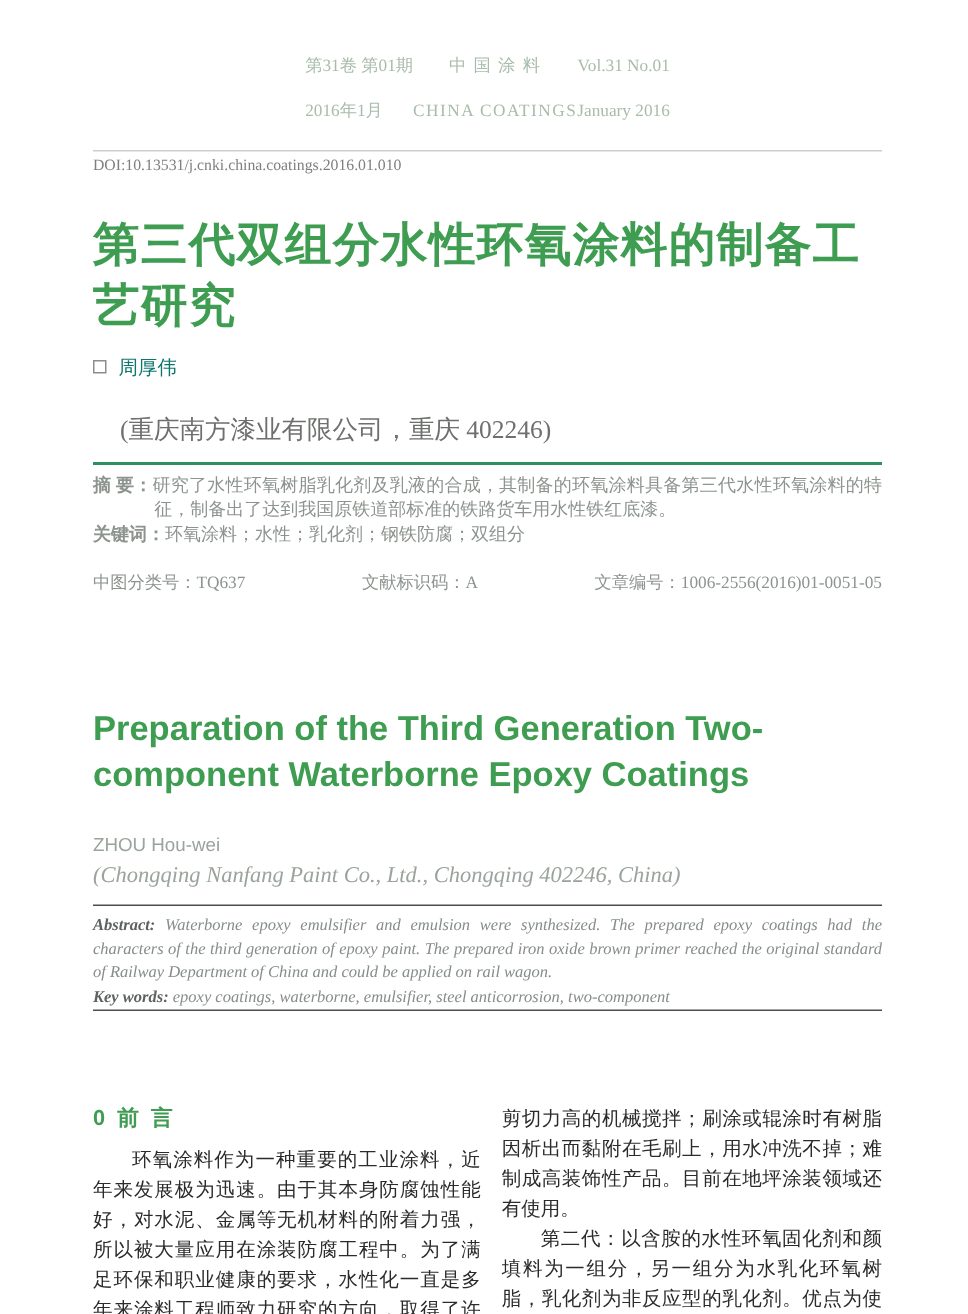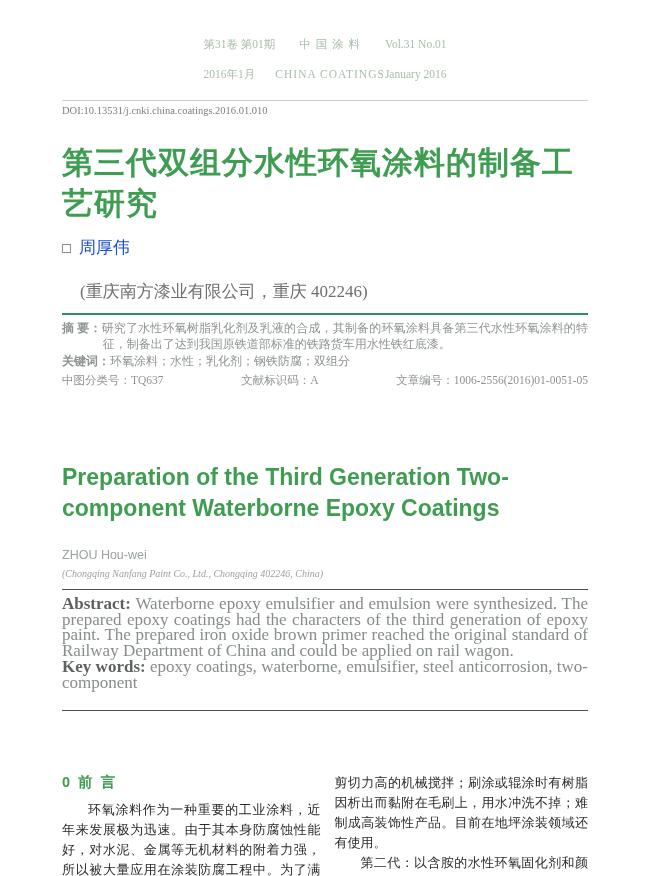--- a/index.html
+++ b/index.html
@@ -38,59 +38,60 @@
   .title-cn {
     margin-top: 26px;
     color: #3f9d52;
     font-family: "Liberation Sans", "DejaVu Sans", sans-serif;
     font-weight: bold;
     font-size: 31px; line-height: 41px;
     letter-spacing: 1px;
   }
 
   
-  .author-row { margin-top: 12px; font-size: 17px; color: #1d4ed8; }
+  .author-row { margin-top: 12px; font-size: 13px; color: #0f766e; }
   .author-row .sq { display:inline-block; width:9px; height:9px; border:1px solid #8a8f8a; margin-right: 8px; }
   .affil-cn { margin-top: 21px; font-size: 17px; color: #6d706d; padding-left: 18px; }
 
   .green-rule { border-top: 2px solid #2e8f60; margin-top: 10px; }
 
   
   .abs-cn {
     margin-top: 6px;
     color: #8d948f; font-size: 12px; line-height: 15.5px;
     text-align: justify;
     padding-left: 3.4em; text-indent: -3.4em;
   }
   .abs-cn b, .kw-cn b { font-weight: bold; color: #8d948f; }
   .kw-cn { margin-top: 2px; color: #8d948f; font-size: 12px; line-height: 15px; }
   .meta-row {
-    margin-top: 4px; display: flex; justify-content: space-between;
+    margin-top: 17px; display: flex; justify-content: space-between;
     color: #8d948f; font-size: 11.5px;
   }
 
   
   .title-en {
     margin-top: 74px;
     color: #3f9d52;
     font-family: "Liberation Sans", "DejaVu Sans", sans-serif;
     font-weight: bold;
     font-size: 23px; line-height: 31px;
   }
   .author-en { margin-top: 24px; color: #9aa39c; font-size: 12.5px; font-family: "Liberation Sans", sans-serif; }
-  .affil-en { margin-top: 6px; color: #9aa39c; font-size: 10px; font-style: italic; }
+  .affil-en { margin-top: 6px; color: #9aa39c; font-size: 15px; font-style: italic; }
 
   
   .abs-en-box {
     margin-top: 10px;
     border-top: 1px solid #4a4f4c;
     border-bottom: 1px solid #4a4f4c;
-    padding: 6px 0 20px 0;
-    color: #868d89; font-size: 17px; line-height: 15.5px;
+    padding: 6px 0 0 0;
+    color: #868d89; font-size: 11px; line-height: 15.5px;
     text-align: justify;
+    font-style: italic;
   }
   .abs-en-box .lbl { font-weight: bold; color: #5d625f; }
   .abs-en-box .kwline { margin-top: 1px; }
 
   
   .body-cols { margin-top: 62px; display: flex; gap: 14px; }
   .colL { width: 263px; }
   .colR { width: 258px; }
   .sec-head {
     color: #3f9d52;

